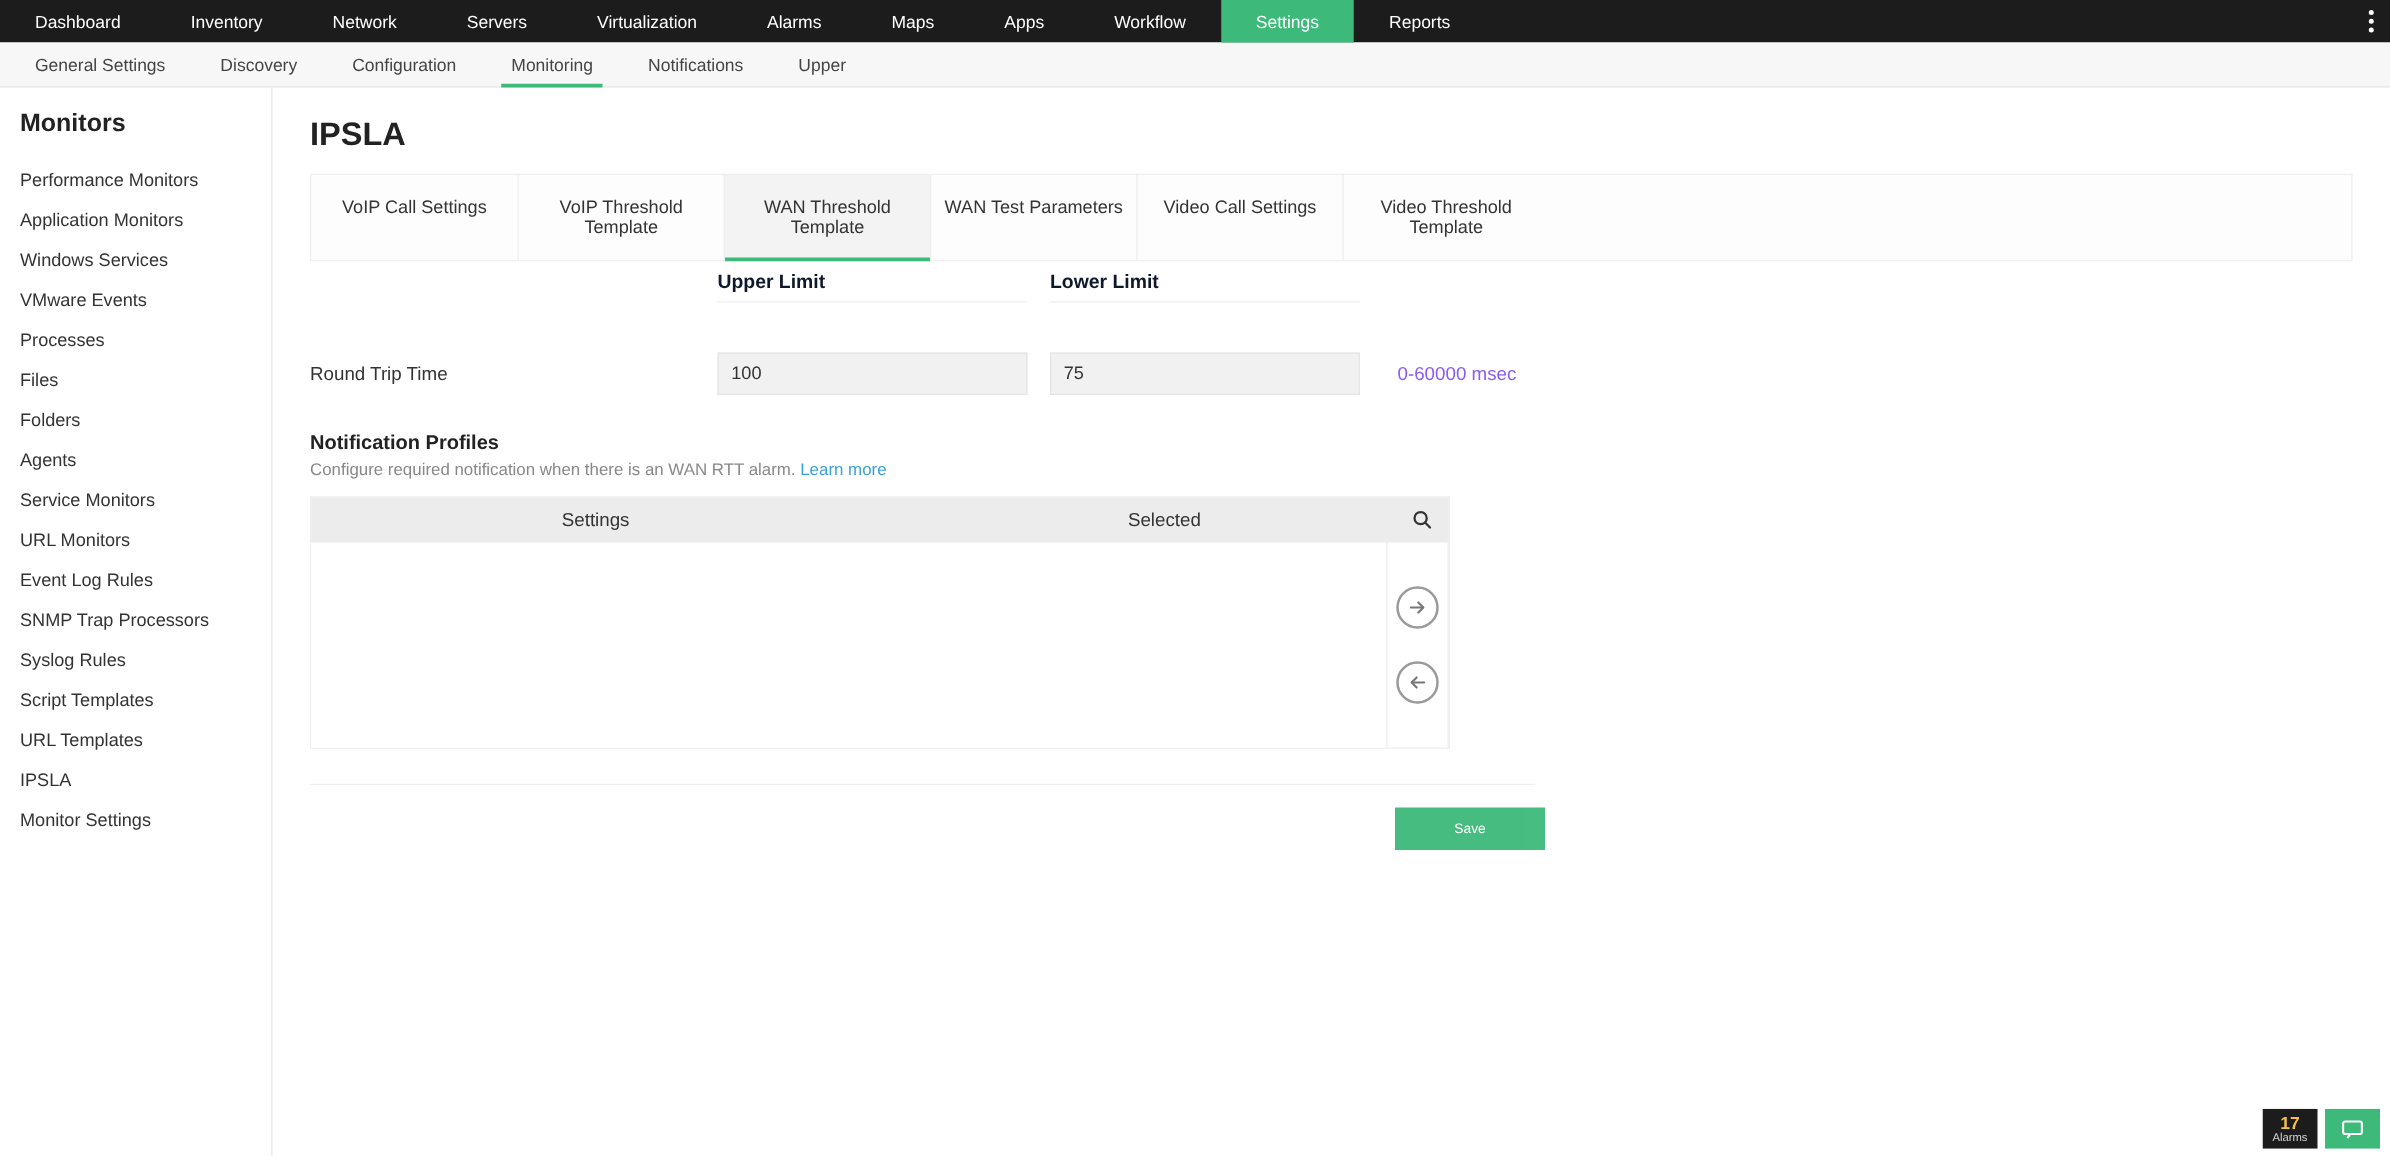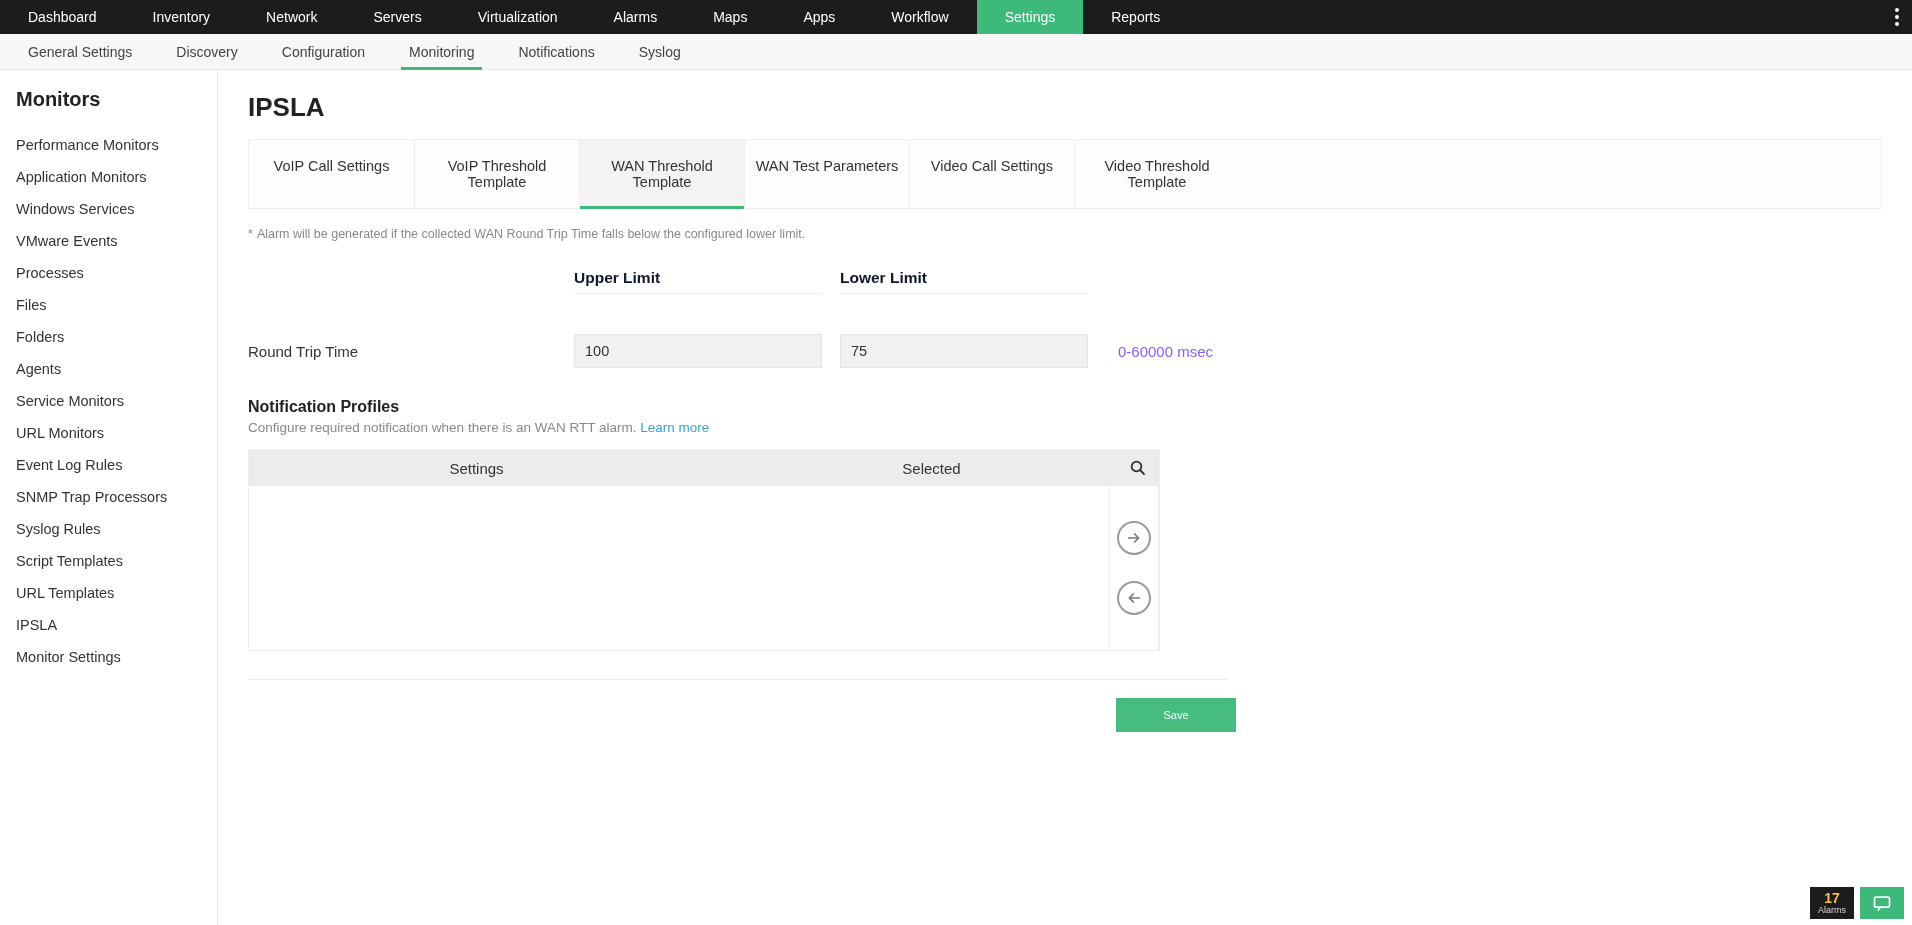--- a/index.html
+++ b/index.html
@@ -102,21 +102,21 @@
       <span></span>
   </div>
 </div>
 
 <div class="subnav" id="subnav">
     <div class="sub-item">General Settings</div>
     <div class="sub-item">Discovery</div>
     <div class="sub-item">Configuration</div>
     <div class="sub-item active">Monitoring</div>
     <div class="sub-item">Notifications</div>
-    <div class="sub-item">Syslog</div>
+    <div class="sub-item">Upper</div>
   </div>
 
 <div class="layout">
 
   <div class="sidebar">
     <h2>Monitors</h2>
     <div id="sideitems">
         <div class="side-item">Performance Monitors</div>
         <div class="side-item">Application Monitors</div>
         <div class="side-item">Windows Services</div>
@@ -144,23 +144,20 @@
         <div class="tab">VoIP Call Settings</div>
         <div class="tab">VoIP Threshold Template</div>
         <div class="tab active">WAN Threshold Template</div>
         <div class="tab">WAN Test Parameters</div>
         <div class="tab">Video Call Settings</div>
         <div class="tab">Video Threshold Template</div>
       </div>
 
     <div class="scroll-region">
 
-      <div class="hint">
-        <span class="ast">*</span><span>Alarm will be generated if the collected WAN Round Trip Time falls below the configured lower limit.</span>
-      </div>
 
       <div class="form-row">
         <div class="lbl-col"></div>
         <div class="in-col">
             <div class="col-head">Upper Limit</div>
           </div>
         <div class="in-col">
             <div class="col-head">Lower Limit</div>
           </div>
         <div class="range-col"></div>

